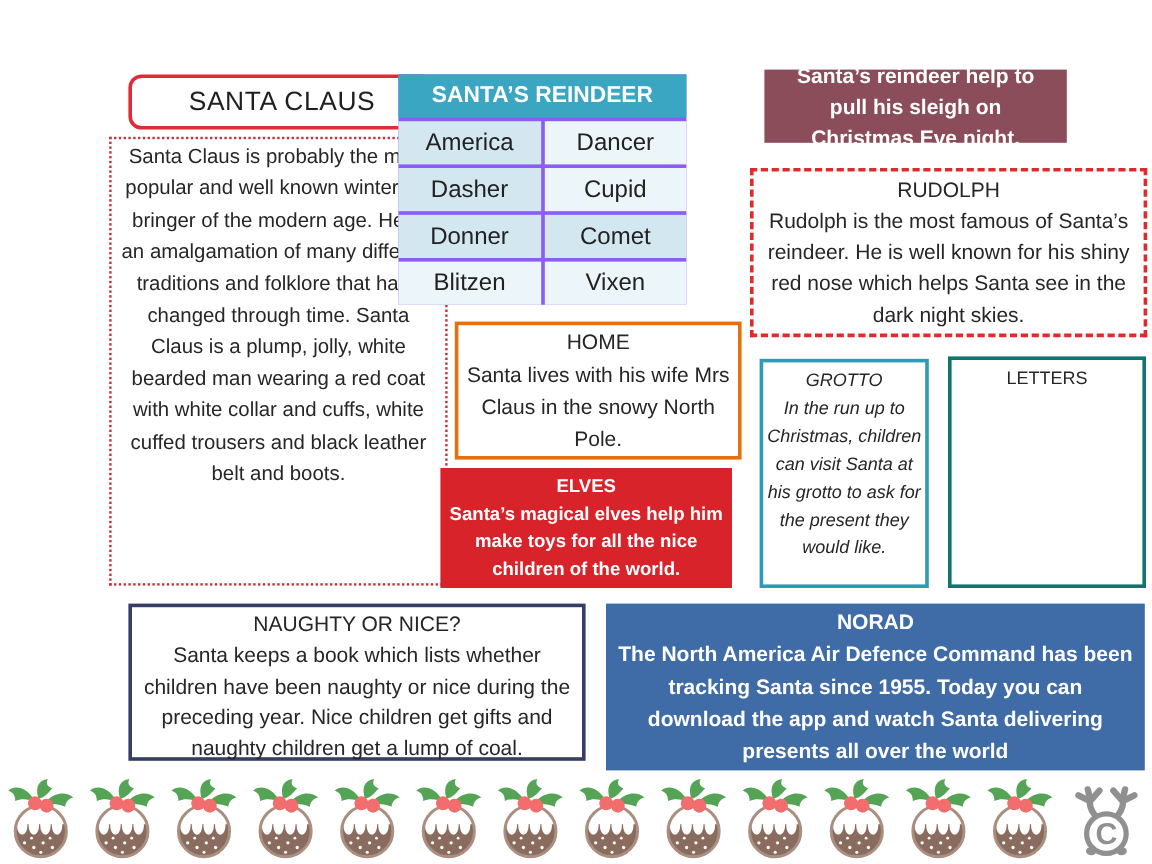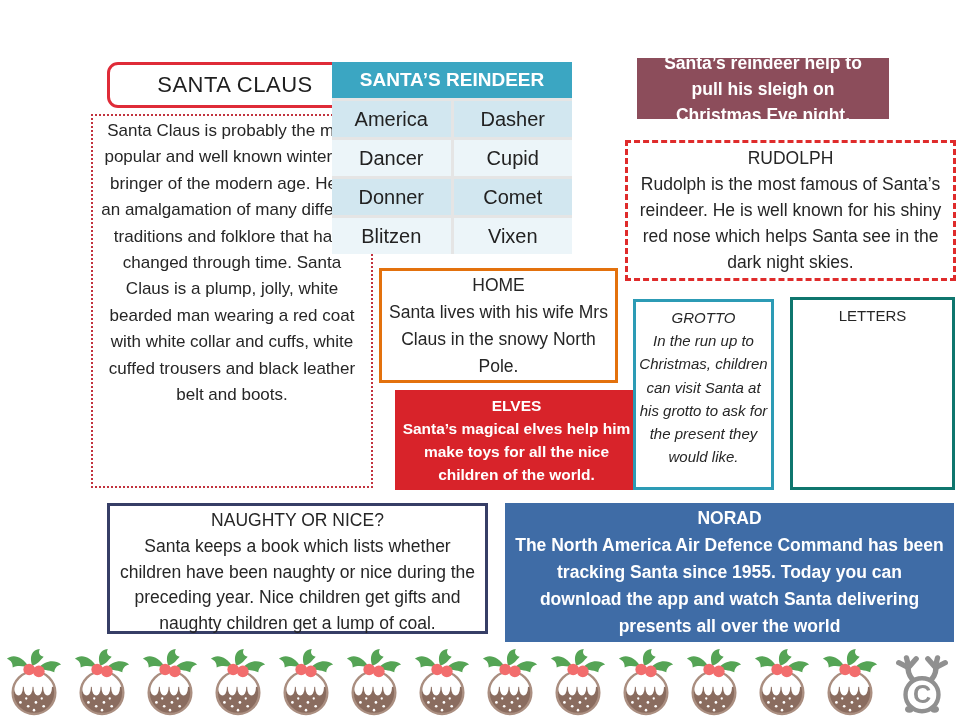--- a/index.html
+++ b/index.html
@@ -14,42 +14,42 @@
   .title-box { left:60px; top:62px; width:256px; height:46px; border:3px solid #DF2B38;
                border-radius:11px; display:flex; align-items:center; justify-content:center;
                font-size:22px; color:#1f1f1f; letter-spacing:.5px; }
 
   
   .intro-box { left:44px; top:114px; width:282px; height:374px; border:2px dotted #C2333E;
                font-size:17px; line-height:26.4px; padding:2px 8px; color:#262626; }
 
   
   .rtable { position:absolute; left:332px; top:62px; width:240px;
-            display:grid; grid-template-columns:1fr 1fr; gap:3px; background:#e5e5e5; }
+            display:grid; grid-template-columns:1fr 1fr; gap:3px; background:#8b5cf6; }
   .rt-header { grid-column:1 / span 2; height:36px; background:#3BA6C2; color:#ffffff;
                font-weight:bold; font-size:19px; display:flex; align-items:center; justify-content:center; }
   .rt-cell { height:36px; display:flex; align-items:center; justify-content:center;
              font-size:20px; color:#222222; background:#ECF5F9; }
   .rt-cell.alt { background:#D2E7F0; }
 
   
   .sleigh-box { left:590px; top:58px; width:252px; height:61px; background:#8C4D5B; color:#ffffff;
                 font-weight:bold; font-size:17.5px; line-height:26px;
                 display:flex; align-items:center; justify-content:center; padding:16px 14px; }
 
   
   .rudolph-box { left:578px; top:140px; width:331px; height:141px; border:3px dashed #DF2B2B;
                  font-size:17.5px; line-height:26px; padding:2px 6px; color:#262626; }
 
   
   .home-box { left:332px; top:268px; width:239px; height:115px; border:3px solid #E3710D;
               font-size:17.5px; line-height:27px; padding-top:1px; color:#262626; }
 
   
-  .elves-box { left:348px; top:390px; width:243px; height:100px; background:#D8232A; color:#ffffff;
+  .elves-box { left:320px; top:390px; width:243px; height:100px; background:#D8232A; color:#ffffff;
                font-weight:bold; font-size:15.5px; line-height:23px;
                display:flex; flex-direction:column; align-items:center; justify-content:center; padding:0 4px; }
 
   
   .grotto-box { left:586px; top:299px; width:141px; height:191px; border:3px solid #2C9BB5;
                 font-size:15px; line-height:23.2px; padding:4px 2px; color:#262626;font-style:italic; }
   .letters-box { left:743px; top:297px; width:165px; height:193px; border:3px solid #0f766e;
                  font-size:15px; line-height:23.8px; padding:4px 6px; color:#262626; }
 
   
@@ -127,22 +127,22 @@
     <span>SANTA CLAUS</span>
   </div>
 
   <div class="box intro-box">
     <div>Santa Claus is probably the most popular and well known winter gift bringer of the modern age. He is an amalgamation of many different traditions and folklore that have changed through time. Santa Claus is a plump, jolly, white bearded man wearing a red coat with white collar and cuffs, white cuffed trousers and black leather belt and boots.</div>
   </div>
 
   <div class="rtable">
     <div class="rt-header">SANTA’S REINDEER</div>
     <div class="rt-cell alt">America</div>
+    <div class="rt-cell">Dancer</div>
     <div class="rt-cell alt">Dasher</div>
-    <div class="rt-cell">Dancer</div>
     <div class="rt-cell">Cupid</div>
     <div class="rt-cell alt">Donner</div>
     <div class="rt-cell alt">Comet</div>
     <div class="rt-cell">Blitzen</div>
     <div class="rt-cell">Vixen</div>
   </div>
 
   <div class="box sleigh-box">
     <div>Santa’s reindeer help to pull his sleigh on Christmas Eve night.</div>
   </div>

